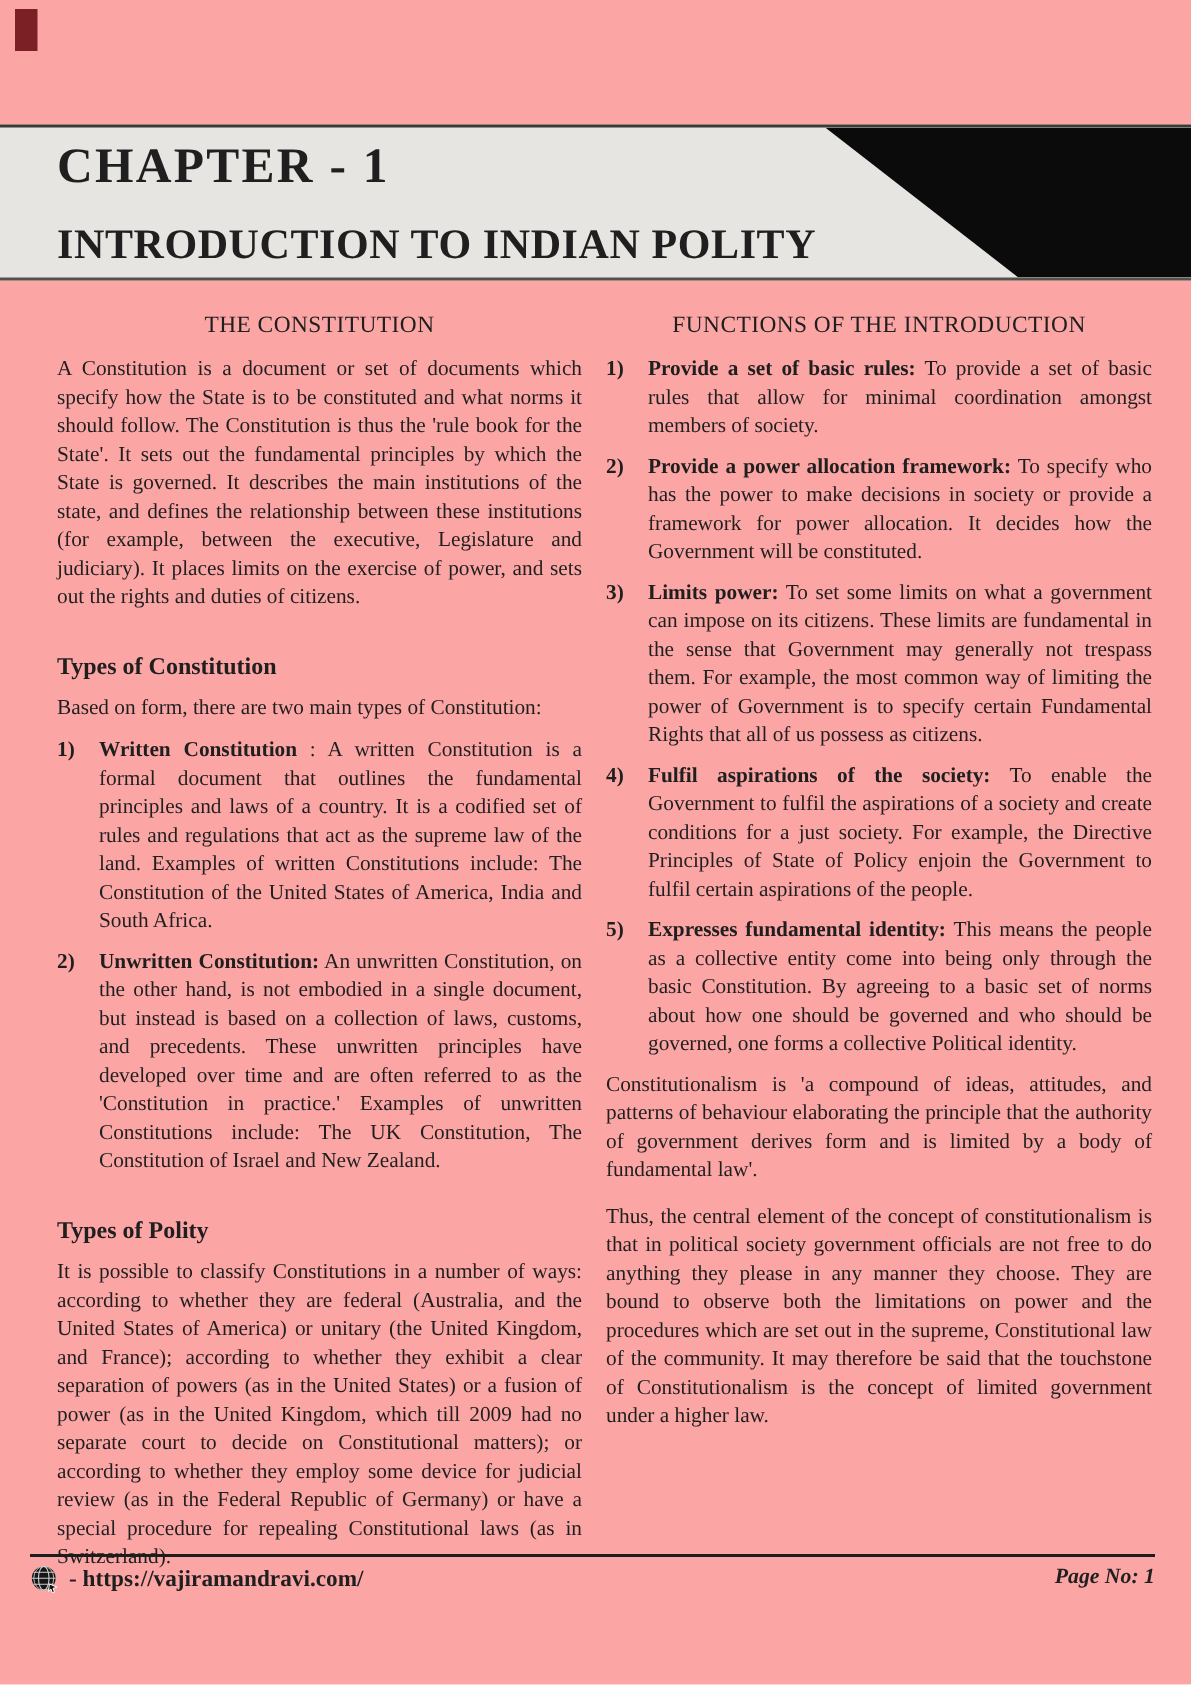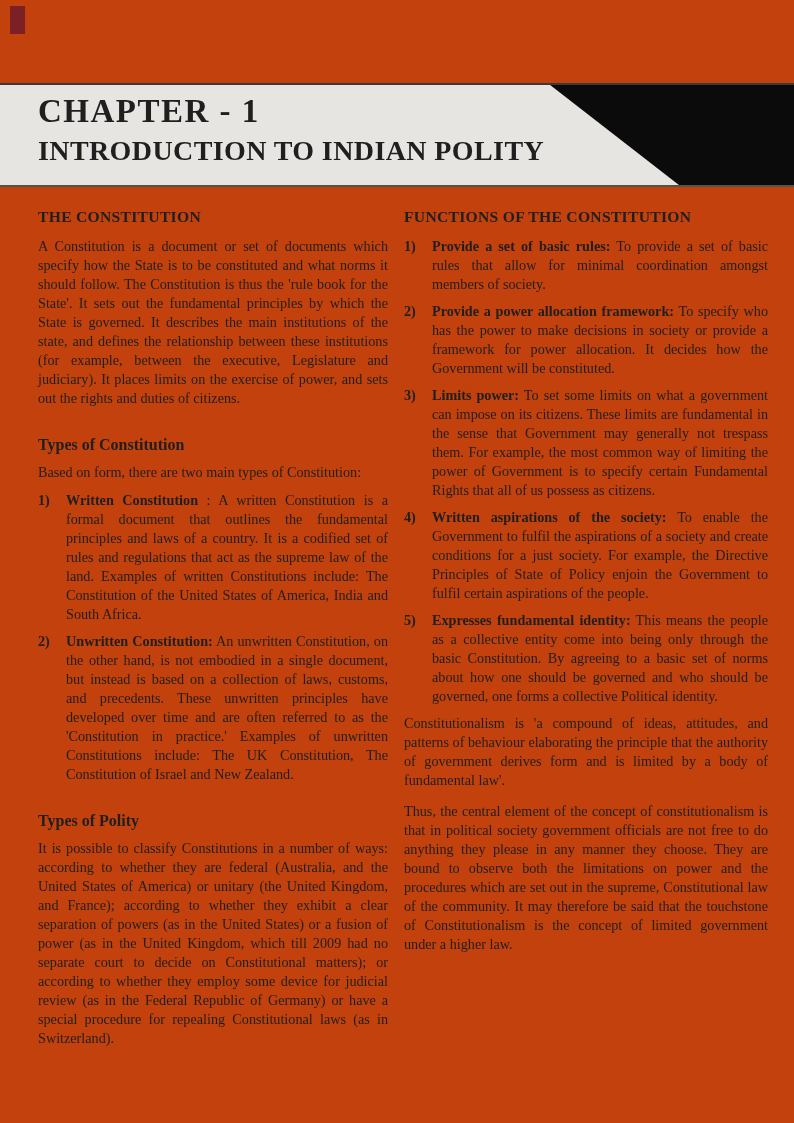--- a/index.html
+++ b/index.html
@@ -1,19 +1,19 @@
 <!DOCTYPE html>
 <html><head>
 <meta charset="utf-8">
 <style>
   html,body{margin:0;padding:0;background:#ffffff;}
   .page{
     position:relative;
     width:794px;height:1123px;
-    background:#c2410c;
+    background:#fca5a5;
     font-family:"Liberation Serif", serif;
     color:#1f1f1f;
     overflow:hidden;
   }
   .red-mark{
     position:absolute;left:10px;top:6px;width:15px;height:28px;
   }
   
   .band{
     position:absolute;left:0;top:83px;width:794px;height:104px;
@@ -23,34 +23,34 @@
   }
   .band .wedge{
     position:absolute;right:0;top:0;height:100%;width:274px;
     clip-path:polygon(11% 0, 100% 0, 100% 100%, 58% 100%);
   }
   .band .chapter{
     position:absolute;left:38px;top:8px;
     font-size:33px;font-weight:bold;letter-spacing:1.5px;
   }
   .band .title{
-    position:absolute;left:38px;top:50px;
+    position:absolute;left:38px;top:63px;
     font-size:28px;font-weight:bold;letter-spacing:0.4px;
   }
   
   .content{
     position:absolute;left:38px;top:199px;width:730px;
     display:flex;gap:16px;
   }
   .col{font-size:14.2px;line-height:19px;text-align:justify;}
   .col-left{width:350px;flex:0 0 350px;}
   .col-right{flex:1;}
   .h-caps{
-    font-size:15.6px;font-weight:bold;letter-spacing:0.3px;
-    margin:0 0 11px 0;text-align:left;
+    font-size:15.6px;font-weight:normal;letter-spacing:0.3px;
+    margin:0 0 11px 0;text-align:center;
   }
   .h-sub{
     font-size:16px;font-weight:bold;
     margin:27px 0 9px 0;text-align:left;
   }
   .para{margin:0 0 12px 0;}
   .list{margin:0;}
   .li{display:flex;margin:0 0 8px 0;}
   .li .num{flex:0 0 28px;font-weight:bold;}
   .li .li-text{flex:1;}
@@ -100,44 +100,61 @@
           <div class="li-text"><span class="lead">Unwritten Constitution:</span><span> An unwritten Constitution, on the other hand, is not embodied in a single document, but instead is based on a collection of laws, customs, and precedents. These unwritten principles have developed over time and are often referred to as the 'Constitution in practice.' Examples of unwritten Constitutions include: The UK Constitution,  The Constitution of Israel and New Zealand.</span></div>
         </div>
       </div>
 
       <h3 class="h-sub">Types of Polity</h3>
       <p class="para">It is possible to classify Constitutions in a number of ways: according to whether they are federal (Australia, and the United States of America) or unitary (the United Kingdom, and France); according to whether they exhibit a clear separation of powers (as in the United States) or a fusion of power (as in the United Kingdom, which till 2009 had no separate court to decide on Constitutional matters); or according to whether they employ some device for judicial review (as in the Federal Republic of Germany) or have a special procedure for repealing Constitutional laws (as in Switzerland).</p>
     </div>
 
     <div class="col col-right">
 
-      <h2 class="h-caps" style="margin-top:8px">FUNCTIONS OF THE CONSTITUTION</h2>
+      <h2 class="h-caps" style="margin-top:8px">FUNCTIONS OF THE INTRODUCTION</h2>
 
       <div class="list">
         <div class="li">
           <span class="num">1)</span>
           <div class="li-text"><span class="lead">Provide a set of basic rules:</span><span> To provide a set of basic rules that allow for minimal coordination amongst members of society.</span></div>
         </div>
         <div class="li">
           <span class="num">2)</span>
           <div class="li-text"><span class="lead">Provide a power allocation framework:</span><span> To specify who has the power to make decisions in society or provide a framework for power allocation. It decides how the Government will be constituted.</span></div>
         </div>
         <div class="li">
           <span class="num">3)</span>
           <div class="li-text"><span class="lead">Limits power:</span><span> To set some limits on what a government can impose on its citizens. These limits are fundamental in the sense that Government may generally not trespass them. For example, the most common way of limiting the power of Government is to specify certain Fundamental Rights that all of us possess as citizens.</span></div>
         </div>
         <div class="li">
           <span class="num">4)</span>
-          <div class="li-text"><span class="lead">Written aspirations of the society:</span><span> To enable the Government to fulfil the aspirations of a society and create conditions for a just society. For example, the Directive Principles of State of Policy enjoin the Government to fulfil certain aspirations of the people.</span></div>
+          <div class="li-text"><span class="lead">Fulfil aspirations of the society:</span><span> To enable the Government to fulfil the aspirations of a society and create conditions for a just society. For example, the Directive Principles of State of Policy enjoin the Government to fulfil certain aspirations of the people.</span></div>
         </div>
         <div class="li">
           <span class="num">5)</span>
           <div class="li-text"><span class="lead">Expresses fundamental identity:</span><span> This means the people as a collective entity come into being only through the basic Constitution. By agreeing to a basic set of norms about how one should be governed and who should be governed, one forms a collective Political identity.</span></div>
         </div>
       </div>
 
       <p class="para">Constitutionalism is 'a compound of ideas, attitudes, and patterns of behaviour elaborating the principle that the authority of government derives form and is limited by a body of fundamental law'.</p>
       <p class="para">Thus, the central element of the concept of constitutionalism is that in political society government officials are not free to do anything they please in any manner they choose. They are bound to observe both the limitations on power and the procedures which are set out in the supreme, Constitutional law of the community. It may therefore be said that the touchstone of Constitutionalism is the concept of limited government under a higher law.</p>
     </div>
   </div>
 
+  <div class="footer">
+    <div class="site">
+      <span class="globe">
+        <svg viewBox="0 0 24 24" width="20" height="20">
+          <circle cx="11" cy="11" r="9.5" fill="#161616"></circle>
+          <ellipse cx="11" cy="11" rx="4.2" ry="9.5" fill="none" stroke="#cfcfcf" stroke-width="0.9"></ellipse>
+          <ellipse cx="11" cy="11" rx="8" ry="9.5" fill="none" stroke="#cfcfcf" stroke-width="0.7"></ellipse>
+          <line x1="1.5" y1="11" x2="20.5" y2="11" stroke="#cfcfcf" stroke-width="0.9"></line>
+          <line x1="2.8" y1="6.2" x2="19.2" y2="6.2" stroke="#cfcfcf" stroke-width="0.8"></line>
+          <line x1="2.8" y1="15.8" x2="19.2" y2="15.8" stroke="#cfcfcf" stroke-width="0.8"></line>
+          <path d="M15.5 15.5 L21.5 18.2 L18.4 19.1 L19.6 22 L17.8 22.4 L16.7 19.6 L14.8 21.4 Z" fill="#111" stroke="#ffffff" stroke-width="0.8"></path>
+        </svg>
+      </span>
+      <span class="url">- https://vajiramandravi.com/</span>
+    </div>
+    <span class="pageno">Page No: 1</span>
+  </div>
 
 </div>
 
 </body></html>

